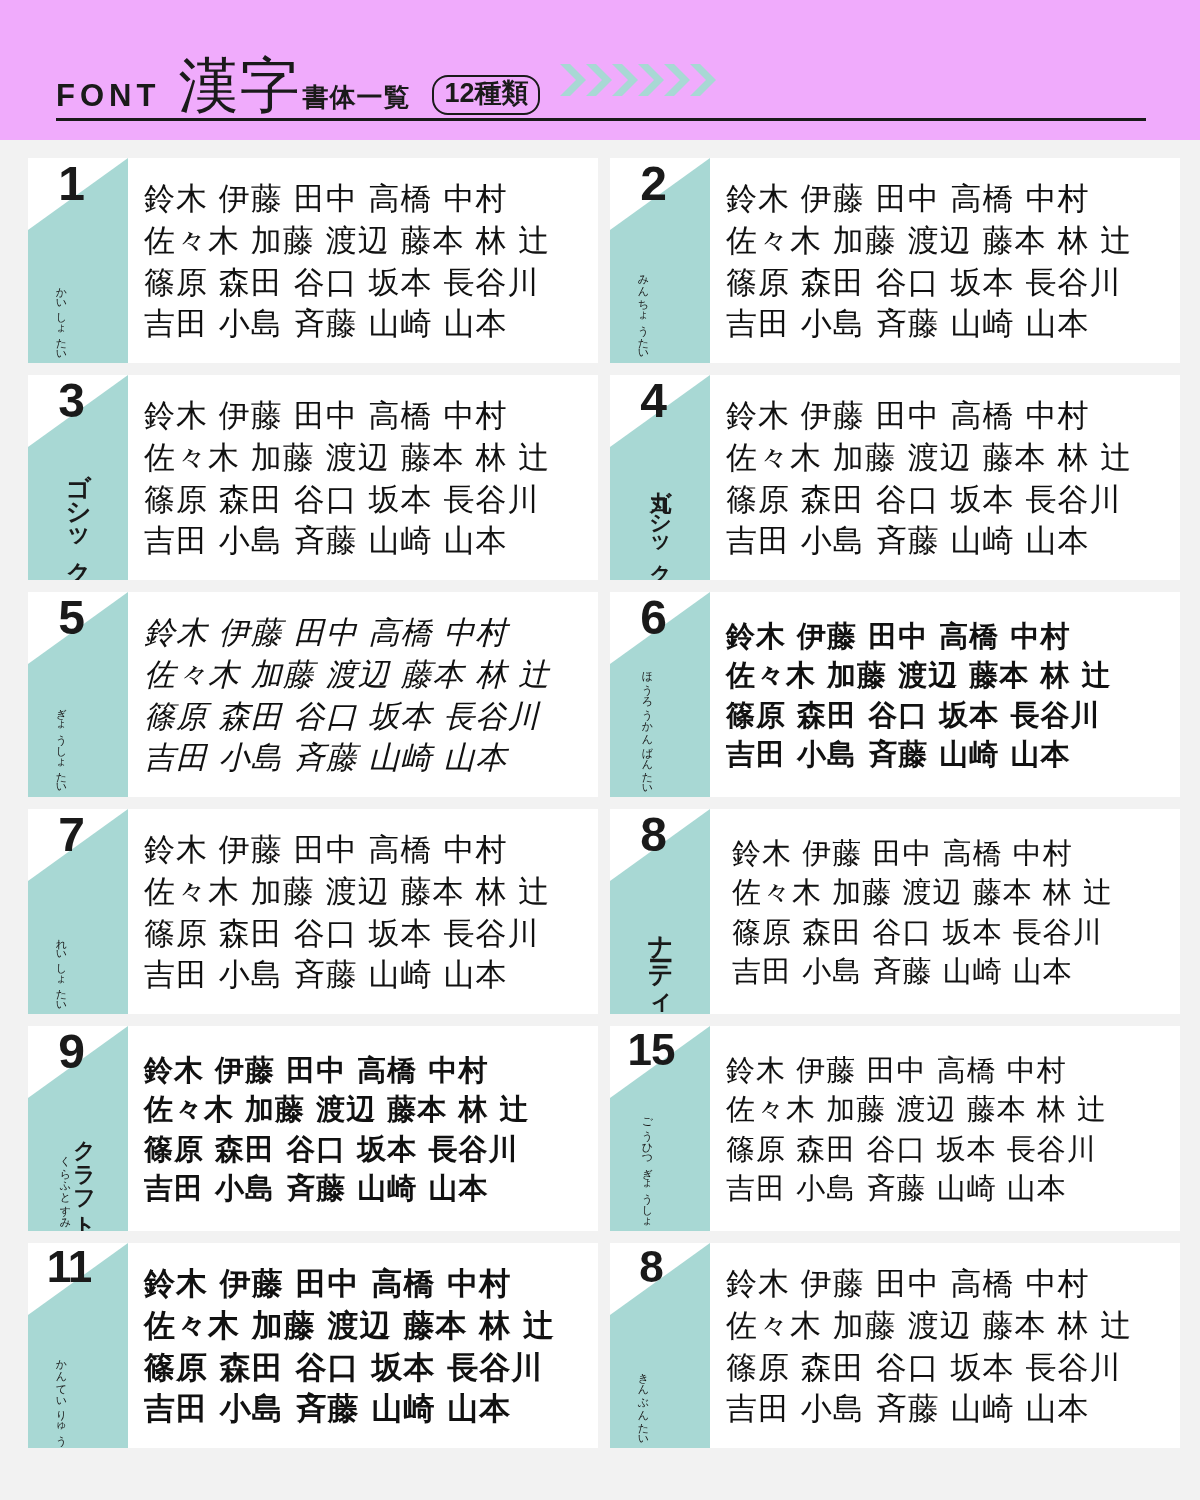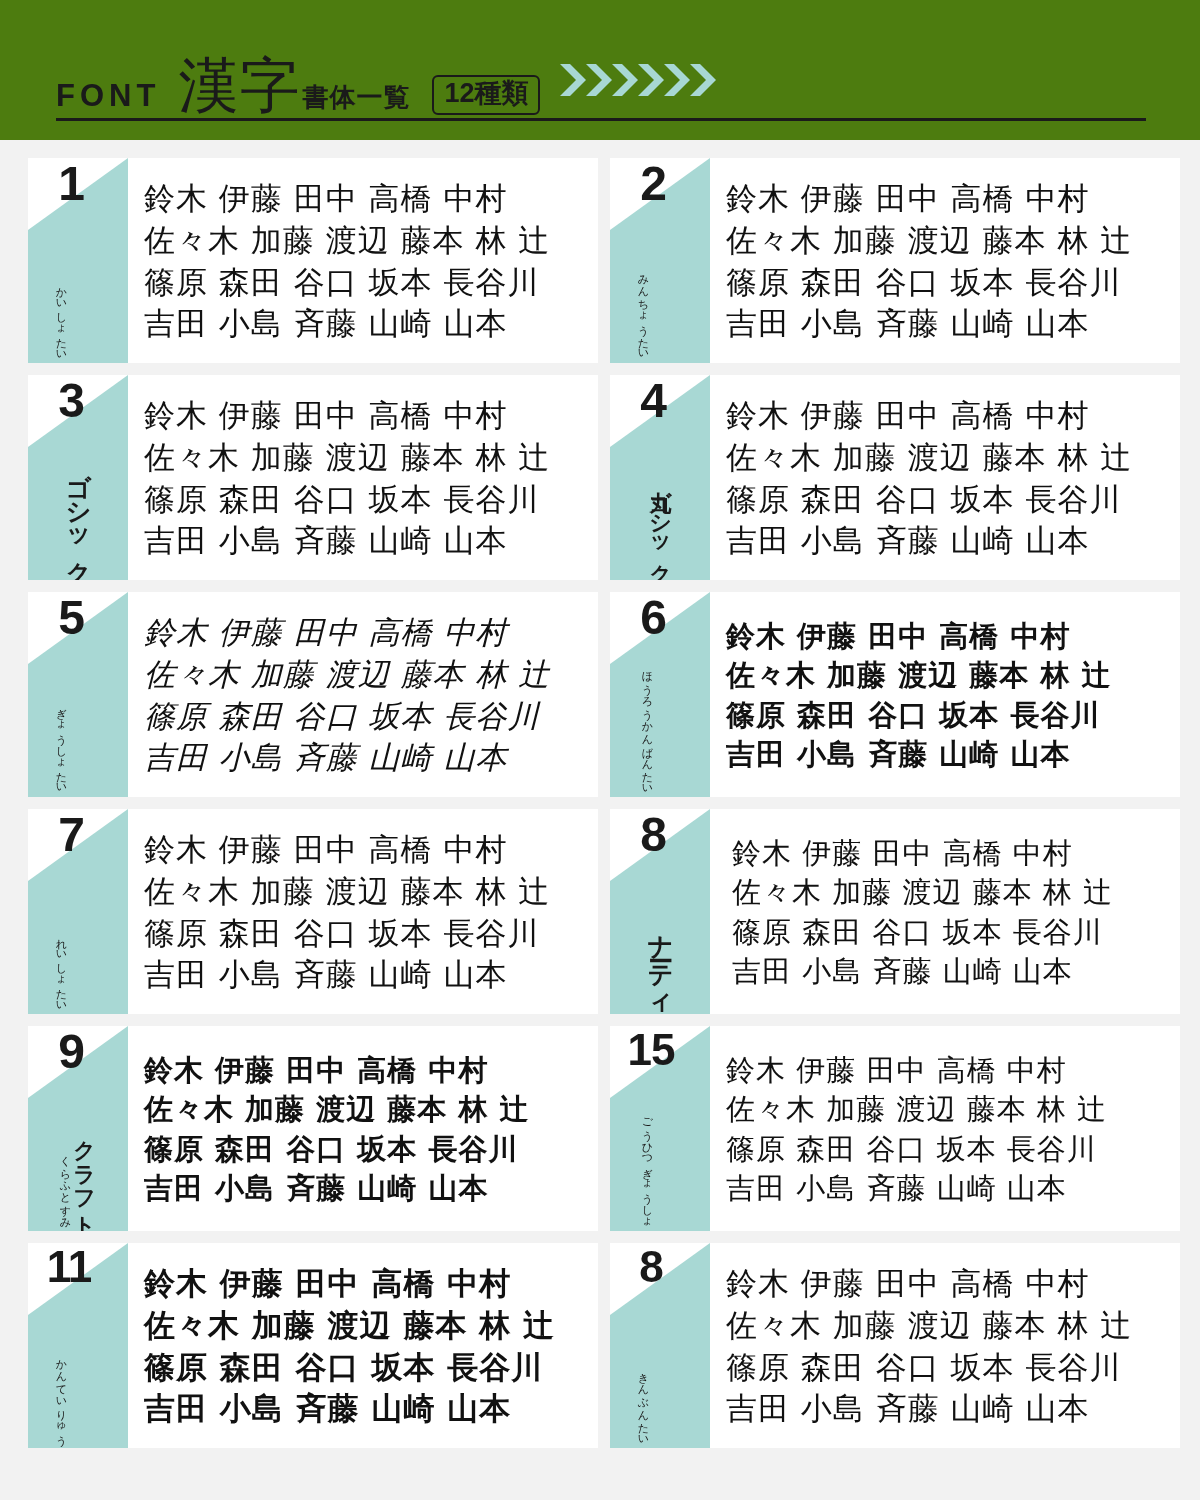--- a/index.html
+++ b/index.html
@@ -12,21 +12,21 @@
     background: #f2f2f2;
     font-family: "Liberation Sans", sans-serif;
     overflow: hidden;
   }
 
   
   .header {
     position: relative;
     width: 1200px;
     height: 140px;
-    background: #4d7c0f;
+    background: #f0abfc;
     box-sizing: border-box;
   }
   .header-inner {
     position: absolute;
     left: 56px;
     top: 46px;
     display: flex;
     align-items: baseline;
     gap: 0;
   }
@@ -47,21 +47,21 @@
   .hdr-sub {
     font-size: 26px;
     font-weight: bold;
     color: #1a1a1a;
     letter-spacing: 1px;
     margin-left: 2px;
   }
   .hdr-badge {
     margin-left: 22px;
     border: 2.5px solid #1a1a1a;
-    border-radius: 6px;
+    border-radius: 16px;
     padding: 2px 10px 4px 10px;
     font-size: 27px;
     font-weight: bold;
     color: #1a1a1a;
     line-height: 1.1;
     position: relative;
     top: -4px;
   }
   .hdr-arrows {
     margin-left: 20px;

